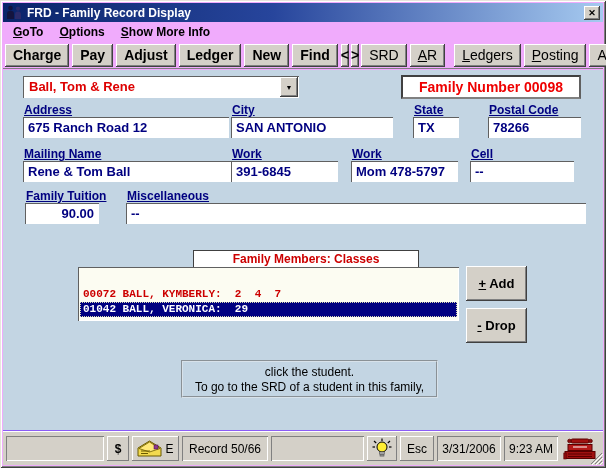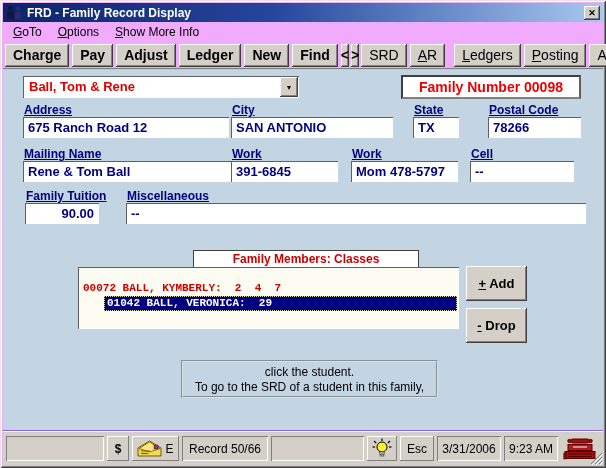--- a/index.html
+++ b/index.html
@@ -23,21 +23,21 @@
     margin-left:auto; width:16px; height:14px; background:#d4d0c8;
     box-shadow: inset -1px -1px 0 #404040, inset 1px 1px 0 #fff, inset -2px -2px 0 #808080;
     display:flex; align-items:center; justify-content:center;
     color:#000; font-size:9px; font-weight:bold; cursor:default;
   }
   
   .menubar {
     position:absolute; left:3px; right:3px; top:22px; height:20px;
     display:flex; align-items:center; font-size:12px; color:#000; padding-left:2px;
   }
-  .menu-item { padding:2px 8px 3px 8px; }
+  .menu-item { padding:2px 8px 3px 8px;font-weight:bold; }
   .accel { text-decoration:underline; }
   
   .toolbar {
     position:absolute; left:3px; right:3px; top:42px; height:27px;
     display:flex; align-items:center; padding:0 2px;
     border-bottom:1px solid #808080;
   }
   .tbtn {
     height:23px; background:#d4d0c8; margin-right:3px; padding:0 8px;
     display:flex; align-items:center; justify-content:center;
@@ -70,27 +70,27 @@
     border:2px solid; border-color:#404040 #606060 #808080 #404040;
     display:flex; align-items:center; justify-content:center;
     color:#ee0000; font-weight:bold; font-size:14px;
   }
   .members-header {
     position:absolute; left:190px; top:180px; width:226px; height:18px; background:#fff;
     border:1px solid #404040; display:flex; align-items:center; justify-content:center;
     color:#cc0000; font-weight:bold; font-size:12px;
   }
   .listbox {
-    position:absolute; left:75px; top:197px; width:381px; height:62px; background:#fcfcf2;
+    position:absolute; left:75px; top:197px; width:381px; height:54px; background:#fcfcf2;
     box-shadow: inset 1px 1px 0 #606060, inset -1px -1px 0 #fff;
-    padding:14px 2px; font-family:"Liberation Mono","DejaVu Sans Mono",monospace;
+    padding:20px 2px; font-family:"Liberation Mono","DejaVu Sans Mono",monospace;
     font-size:11px; font-weight:bold; overflow:hidden;
   }
   .lrow { height:15px; line-height:15px; padding:0 3px; white-space:pre; color:#cc0000; }
-  .lrow.selected { background:#000080; color:#fff; outline:1px dotted #d8d8b0; outline-offset:-1px;margin-left:24px; }
+  .lrow.selected { background:#000080; color:#fff; outline:1px dotted #d8d8b0; outline-offset:-1px; }
   .sidebtn {
     position:absolute; left:463px; width:61px; height:35px; background:#d4d0c8;
     box-shadow: inset -1px -1px 0 #404040, inset 1px 1px 0 #fff, inset -2px -2px 0 #808080;
     display:flex; align-items:center; justify-content:center;
     font-size:13px; font-weight:bold; color:#000; white-space:pre;
   }
   .infobox {
     position:absolute; left:178px; top:290px; width:257px; height:38px;
     border:2px groove #d8e2ea; text-align:center; font-size:12px; color:#000;
     padding-top:3px; line-height:15px;

